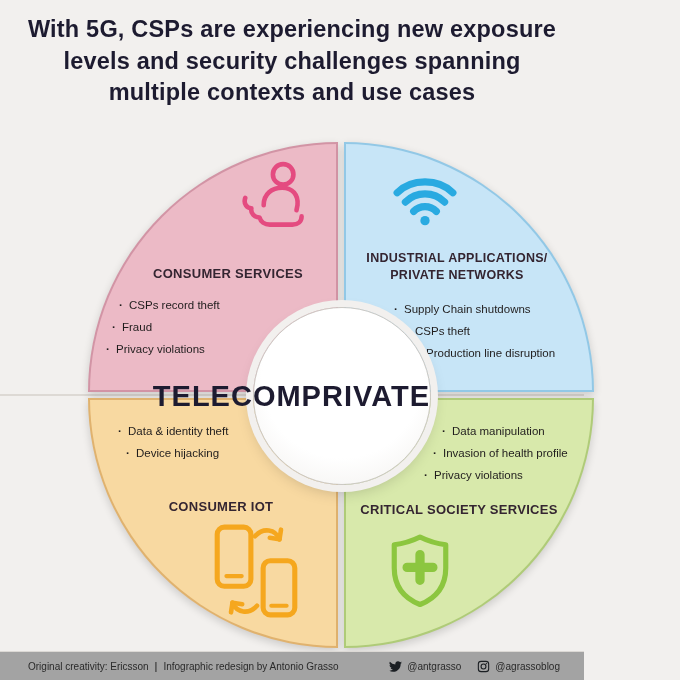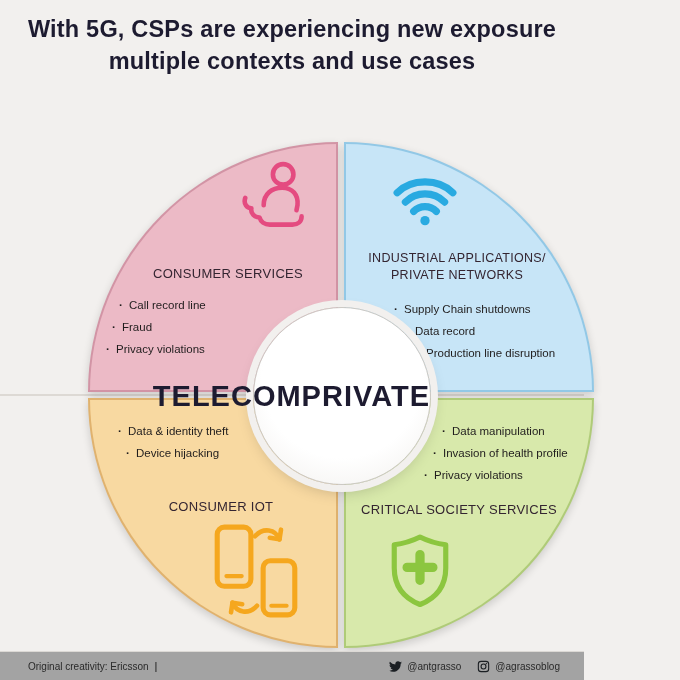--- a/index.html
+++ b/index.html
@@ -35,21 +35,21 @@
         background:var(--critical-fill,#d8e9ab);border-color:var(--critical-border,#afcb78);}
 
   .q-icon{position:absolute;}
   .q-icon svg{width:100%;height:100%;display:block;}
   .q-tl .q-icon{left:146px;top:14px;width:82px;height:82px;color:var(--consumer-services-accent,#e44b80);}
   .q-tr .q-icon{left:46px;top:28px;width:66px;height:56px;color:var(--industrial-accent,#29aae1);}
   .q-bl .q-icon{left:122px;top:122px;width:88px;height:98px;color:var(--consumer-iot-accent,#f5a71e);}
   .q-br .q-icon{left:40px;top:131px;width:68px;height:80px;color:var(--critical-accent,#8cc63f);}
 
   .q-heading{
-    position:absolute;margin:0;font-size:13px;font-weight:400;line-height:16.5px;
+    position:absolute;margin:0;font-size:13px;font-weight:700;line-height:16.5px;
     letter-spacing:.3px;color:#342531;text-align:center;
   }
   .q-tl .q-heading{left:34px;right:4px;top:122px;}
   .q-tr .q-heading{left:4px;right:28px;top:106px;font-size:12.5px;}
   .q-bl .q-heading{left:28px;right:12px;top:99px;}
   .q-br .q-heading{left:6px;right:26px;top:102px;}
 
   .q-list{position:absolute;list-style:none;margin:0;padding:0;font-size:11.5px;color:#201d1d;}
   .q-list li{position:relative;line-height:22px;padding-left:10px;white-space:nowrap;}
   .q-list li::before{content:"·";position:absolute;left:0;font-weight:700;}
@@ -89,57 +89,58 @@
   .social-group svg{width:13px;height:13px;display:block;}
   .social-handle{color:#2a2a2a;}
 </style>
 </head>
 <body>
 
 <div class="canvas">
 
   <header class="title">
     <div>With 5G, CSPs are experiencing new exposure</div>
+    <div>levels and security challenges spanning</div>
     <div>multiple contexts and use cases</div>
   </header>
 
   <div class="seam"></div>
 
   <section class="quadrant q-tl">
     <div class="q-icon">
       <svg viewBox="0 0 80 80" fill="none" stroke="currentColor" stroke-width="4.5" stroke-linecap="round" stroke-linejoin="round">
         <circle cx="46" cy="16" r="10"></circle>
         <path d="M27 46 c0-11 8-17 18-17 c10 0 16 7 15 17 l-1 5"></path>
         <path d="M9 39 c-2 6 2 10 6 10 c-1 5 3 9 8 9 c1 4 5 7 10 7 h22 c5 0 9-3 9-8"></path>
       </svg>
     </div>
     <h2 class="q-heading">CONSUMER SERVICES</h2>
     <ul class="q-list">
-      <li>Call record line</li>
+      <li>CSPs record theft</li>
       <li>Fraud</li>
       <li>Privacy violations</li>
     </ul>
   </section>
 
   <section class="quadrant q-tr">
     <div class="q-icon">
       <svg viewBox="0 0 64 52" fill="none" stroke="currentColor" stroke-width="7" stroke-linecap="round">
         <path d="M5 19 C19 5 45 5 59 19"></path>
         <path d="M13 28 C23.5 17.5 40.5 17.5 51 28"></path>
         <path d="M21 37 C27 31 37 31 43 37"></path>
         <circle cx="32" cy="46" r="4.5" fill="currentColor" stroke="none"></circle>
       </svg>
     </div>
     <h2 class="q-heading">
       <div>INDUSTRIAL APPLICATIONS/</div>
       <div>PRIVATE NETWORKS</div>
     </h2>
     <ul class="q-list">
       <li>Supply Chain shutdowns</li>
-      <li>Data record</li>
+      <li>CSPs theft</li>
       <li>Production line disruption</li>
     </ul>
   </section>
 
   <section class="quadrant q-bl">
     <ul class="q-list">
       <li>Data &amp; identity theft</li>
       <li>Device hijacking</li>
     </ul>
     <h2 class="q-heading">CONSUMER IOT</h2>
@@ -174,20 +175,21 @@
 
   <div class="center-circle">
     <div>TELECOM</div>
     <div>PRIVATE</div>
   </div>
 
   <footer class="footer">
     <div class="footer-left">
       <span>Original creativity: Ericsson</span>
       <span class="footer-sep">|</span>
+      <span>Infographic redesign by Antonio Grasso</span>
     </div>
     <div class="footer-right">
       <span class="social-group">
         <svg viewBox="0 0 24 24">
           <path fill="currentColor" d="M23.95 4.57a10 10 0 0 1-2.82.77 4.96 4.96 0 0 0 2.16-2.72c-.95.56-2 .96-3.12 1.19a4.92 4.92 0 0 0-8.39 4.48A13.97 13.97 0 0 1 1.64 3.16a4.92 4.92 0 0 0 1.52 6.57 4.9 4.9 0 0 1-2.23-.61v.06a4.92 4.92 0 0 0 3.95 4.83 4.99 4.99 0 0 1-2.21.08 4.94 4.94 0 0 0 4.6 3.42A9.87 9.87 0 0 1 0 19.54a13.94 13.94 0 0 0 7.55 2.21c9.05 0 14-7.5 14-13.99 0-.21 0-.42-.02-.63a10 10 0 0 0 2.42-2.56z"></path>
         </svg>
         <span class="social-handle">@antgrasso</span>
       </span>
       <span class="social-group">
         <svg viewBox="0 0 24 24" fill="none" stroke="currentColor" stroke-width="2">

